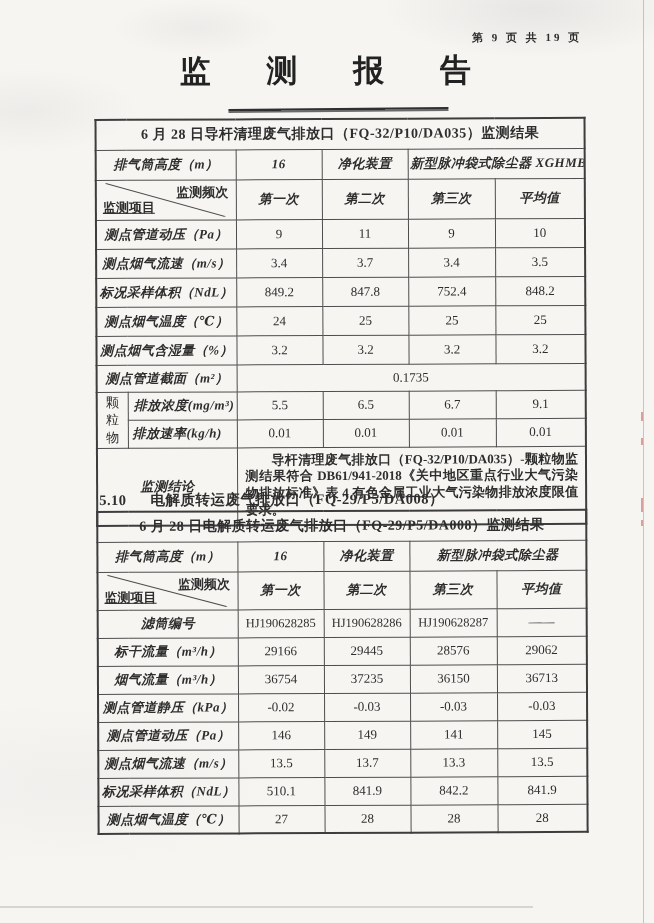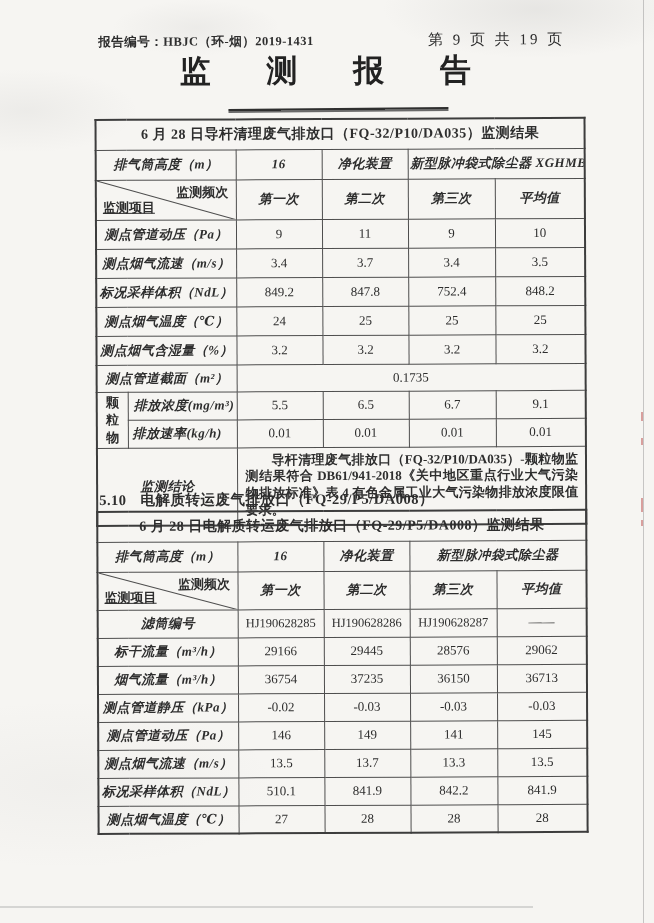--- a/index.html
+++ b/index.html
@@ -21,22 +21,22 @@
       radial-gradient(ellipse 300px 120px at 10% 85%, rgba(160,160,160,.07), transparent 70%),
       #f6f5f2;
   }
   .content { position: absolute; inset: 0; transform: rotate(-0.25deg); }
 
   .report-no {
     position: absolute; left: 100px; top: 33px;
     font-size: 12.5px; font-weight: bold; letter-spacing: .5px;
   }
   .page-no {
-    position: absolute; right: 87px; top: 31px;
-    font-size: 15px; font-weight: normal; letter-spacing: 3px;
+    position: absolute; right: 70px; top: 31px;
+    font-size: 11px; font-weight: bold; letter-spacing: 3px;
   }
   .doc-title {
     position: absolute; left: 0; top: 50px; width: 100%;
     text-align: center; font-size: 31px; font-weight: bold;
     letter-spacing: 24px; text-indent: 24px; color: #222;
   }
   .title-underline {
     position: absolute; left: 230px; top: 108px; width: 220px; height: 4px;
     background: linear-gradient(to bottom, #2f2f2f 0 2px, #6a6a6a 2px 4px);
     transform: rotate(-0.3deg);
@@ -59,38 +59,38 @@
   .r-title td { font-weight: bold; font-size: 14px; letter-spacing: .5px; }
   tr.h30 { height: 30px; }
   tr.h29 { height: 29px; }
   tr.h28 { height: 28px; }
   tr.h27 { height: 27px; }
   tr.h40 { height: 40px; }
   tr.h38 { height: 38px; }
   .lbl { font-weight: bold; letter-spacing: .5px; font-style: italic; }
   .num { font-weight: normal; }
   .cart { font-size: 12.5px; letter-spacing: 0; }
-  .diag-cell { position: relative; padding: 0; }
+  .diag-cell { position: relative; padding: 0; border-radius: 19px; }
   .diag-cell svg.diag { position: absolute; inset: 0; width: 100%; height: 100%; display: block; }
   .diag-cell .freq { position: absolute; top: 3px; right: 7px; font-weight: bold; font-size: 13px; }
   .diag-cell .item { position: absolute; bottom: 3px; left: 6px; font-weight: bold; font-size: 13px; text-decoration: underline; }
   td.vert {
-    font-weight: bold; white-space: normal; word-break: break-all;
+    font-weight: normal; white-space: normal; word-break: break-all;
     line-height: 1.35; padding: 0 6px; font-size: 13px;
   }
   td.conclusion {
     white-space: normal; text-align: justify; text-indent: 2em;
     font-weight: bold; line-height: 1.3; padding: 4px 7px 5px 8px;
     font-size: 13px;
   }
   .section-heading {
     position: absolute; left: 99px; top: 490px;
     font-size: 14.5px; font-weight: bold; letter-spacing: .5px;
   }
-  .section-heading .sec-num { margin-right: 14px; }
+  .section-heading .sec-num { margin-right: 24px; }
 
   .edge-line-v {
     position: absolute; left: 643px; top: 0; width: 1px; height: 923px;
     background: rgba(140,140,140,.45);
   }
   .edge-line-h {
     position: absolute; left: 0; top: 906px; width: 533px; height: 2px;
     background: rgba(165,165,165,.4);
   }
   .red-mark { position: absolute; width: 2px; background: #c05858; opacity: .55; }
@@ -98,21 +98,20 @@
   .rm2 { left: 641px; top: 438px; height: 7px; }
   .rm3 { left: 641px; top: 498px; height: 14px; }
   .rm4 { left: 641px; top: 520px; height: 6px; }
 </style>
 </head>
 <body>
 
 <div class="scan">
   <div class="content">
 
-    <div class="report-no">报告编号：HBJC（环-烟）2019-1431</div>
     <div class="page-no">第 9 页 共 19 页</div>
     <div class="doc-title">监 测 报 告</div>
     <div class="title-underline"></div>
 
     <table class="t t1">
       <colgroup>
         <col style="width:31px">
           <col style="width:109px">
           <col style="width:86px">
         <col style="width:86px">

